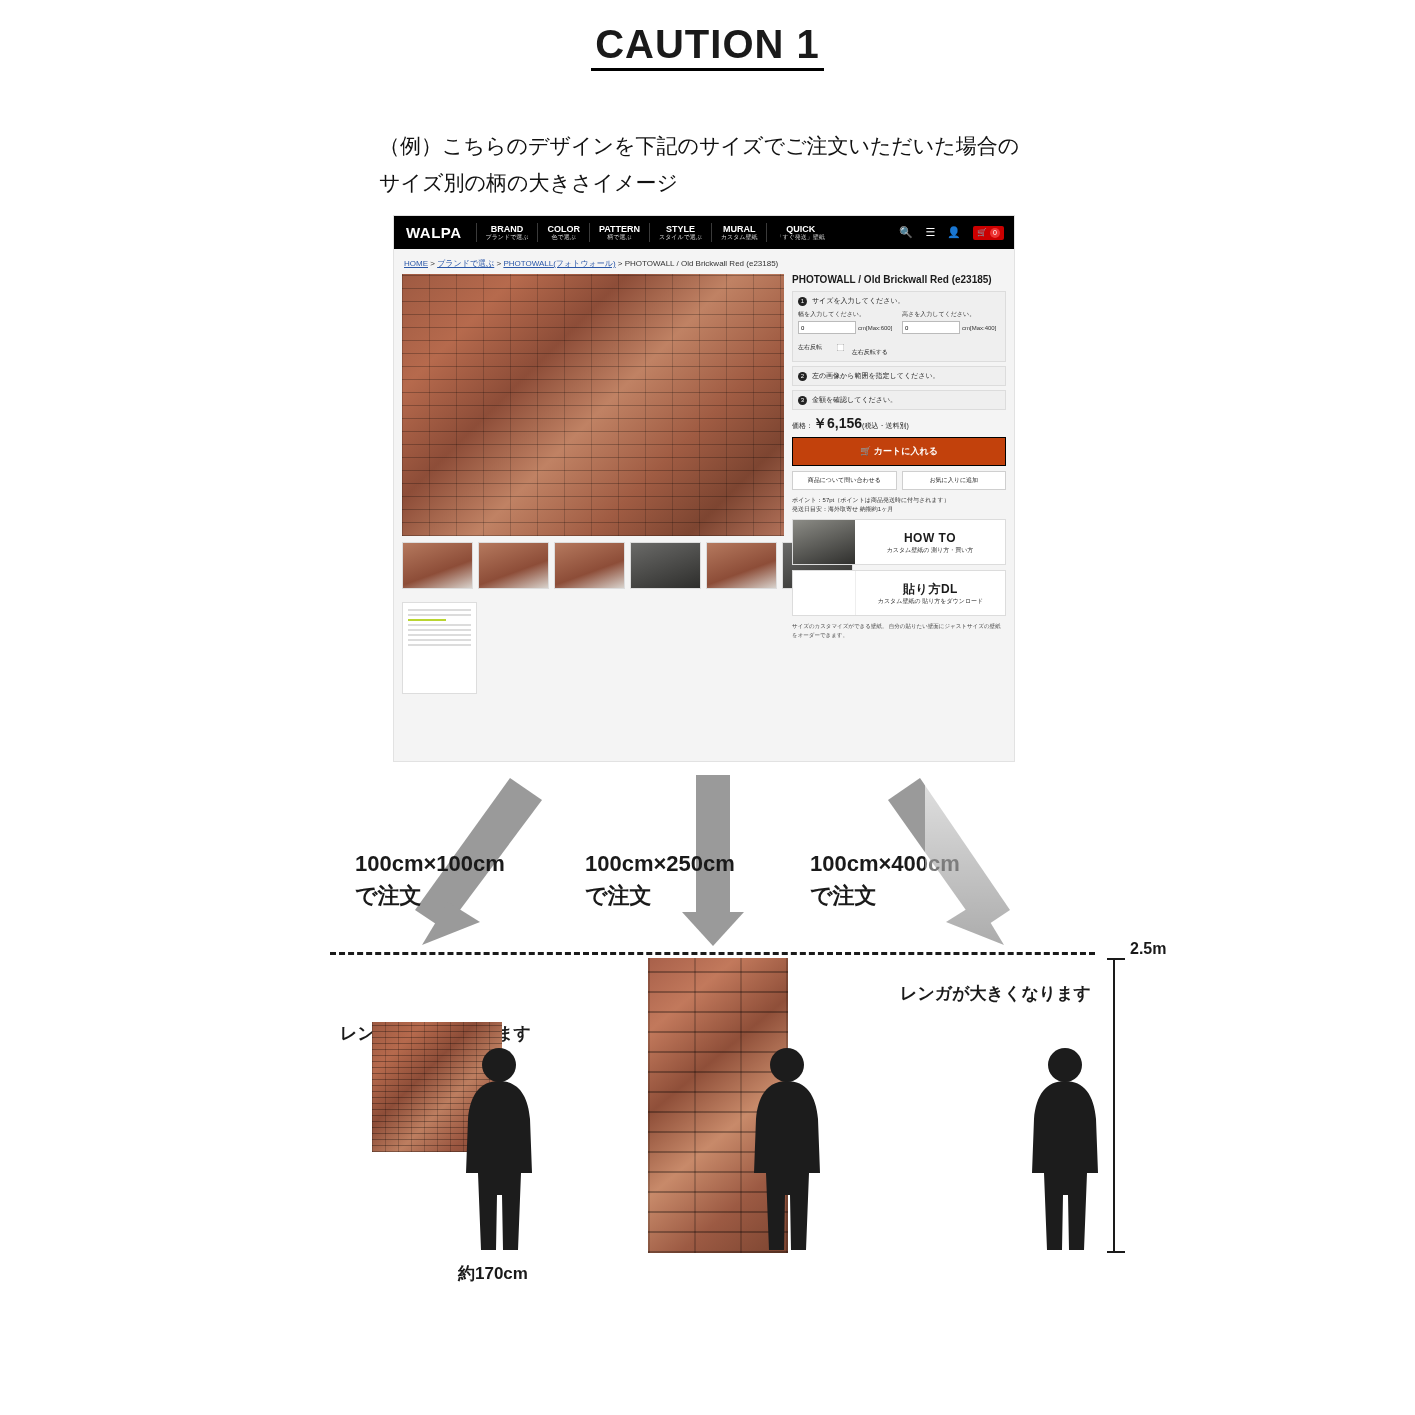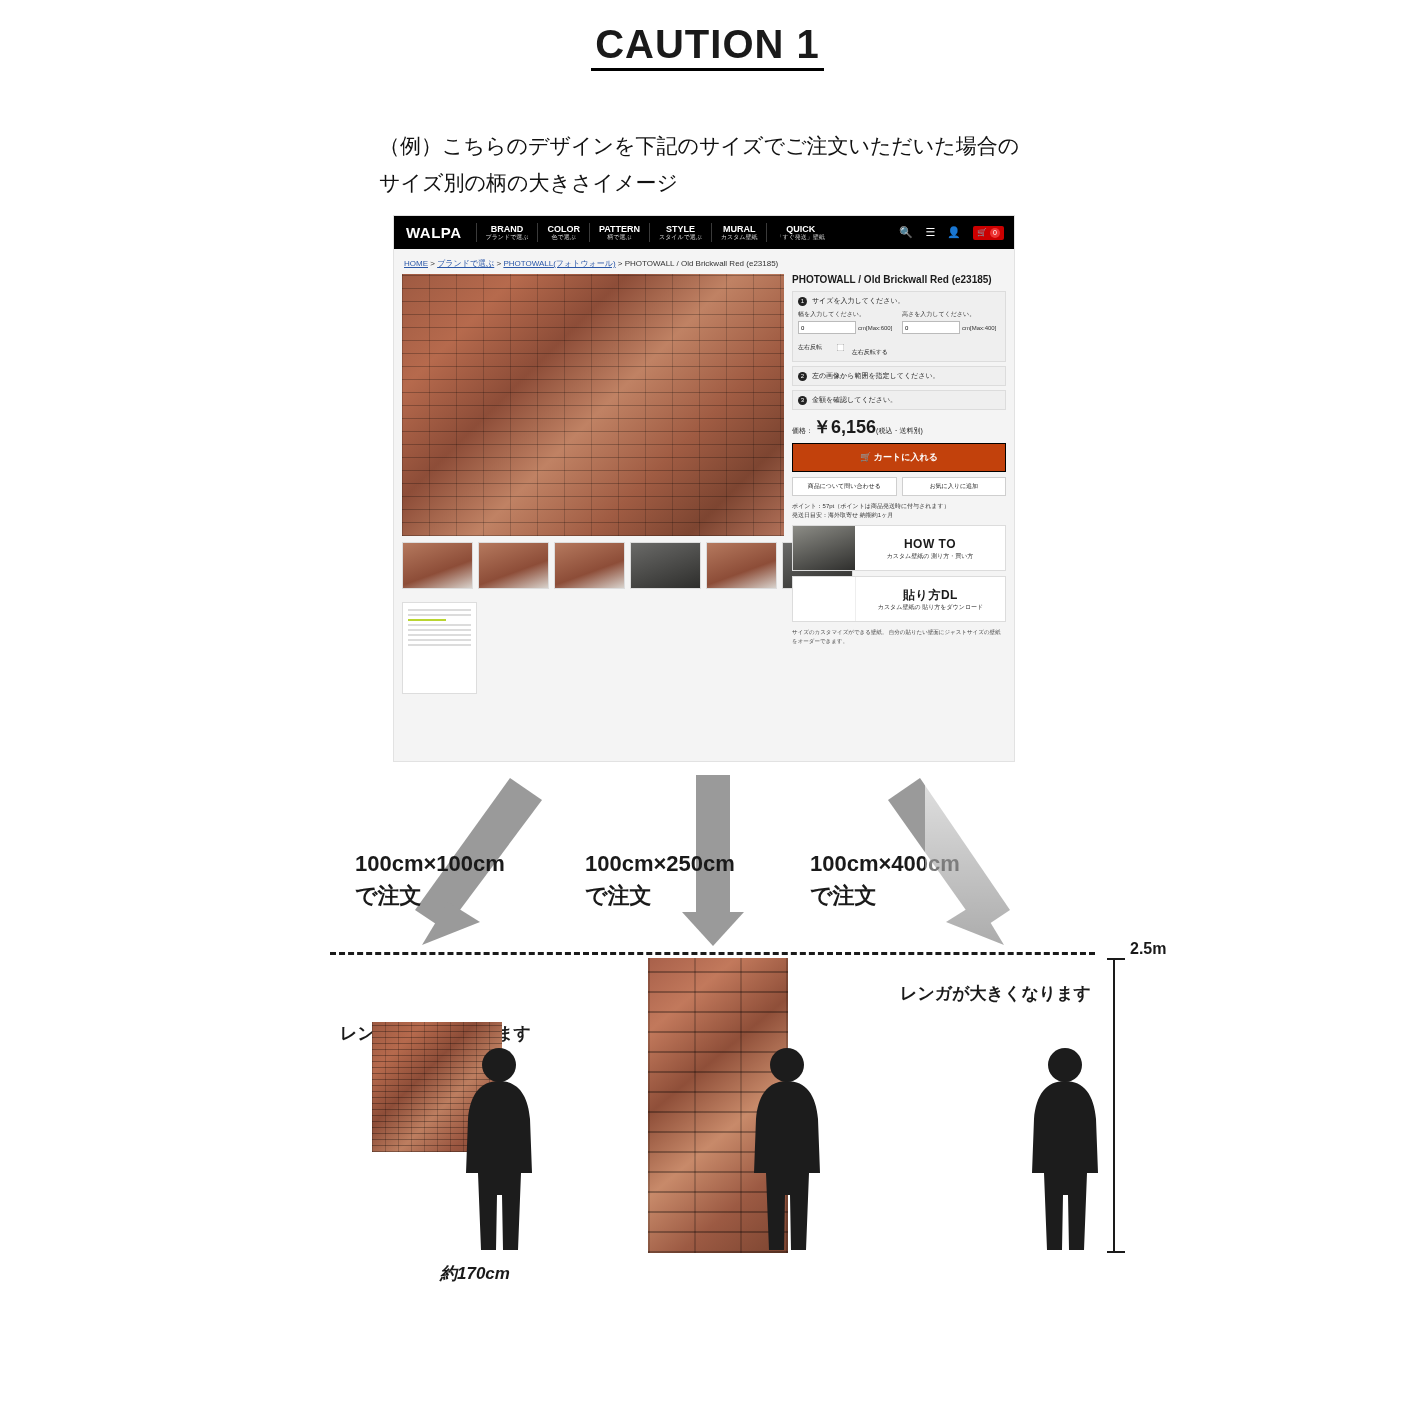--- a/index.html
+++ b/index.html
@@ -102,21 +102,21 @@
   .field{flex:1;font-size:6px;color:#333;}
   .field .lab{display:block;margin-bottom:2px;}
   .field .inp{
     display:flex;align-items:center;gap:2px;
   }
   .field input{
     width:52px;height:11px;border:1px solid #bbb;background:#fff;font-size:6px;padding:0 2px;
   }
   .mirror{font-size:6px;margin-top:4px;display:flex;gap:8px;align-items:center;}
   .price{font-size:7px;margin:5px 0 4px 0;}
-  .price b{font-size:18px;}
+  .price b{font-size:14px;}
   .cartbtn{
     background:#c2410c;color:#fff;text-align:center;font-size:9px;font-weight:bold;
     padding:7px 0;border:1px solid #000;margin-bottom:5px;
   }
   .twobtn{display:flex;gap:5px;}
   .twobtn div{
     flex:1;border:1px solid #cfcfcf;background:#fff;font-size:6px;text-align:center;padding:4px 0;
   }
   .pts{font-size:6px;color:#333;margin-top:6px;line-height:1.5;}
   .promo{
@@ -411,16 +411,16 @@
   </svg>
   <svg class="person" style="left:740px;top:1045px;" width="95" height="210">
     <circle cx="47" cy="20" r="17" fill="#1c1c1c"></circle>
     <path d="M47 36 C28 36 18 50 16 74 L14 128 L26 128 L29 205 L44 205 L45 150 L50 150 L51 205 L66 205 L69 128 L80 128 L78 74 C76 50 66 36 47 36 Z" fill="#1c1c1c"></path>
   </svg>
   <svg class="person" style="left:1018px;top:1045px;" width="95" height="210">
     <circle cx="47" cy="20" r="17" fill="#1c1c1c"></circle>
     <path d="M47 36 C28 36 18 50 16 74 L14 128 L26 128 L29 205 L44 205 L45 150 L50 150 L51 205 L66 205 L69 128 L80 128 L78 74 C76 50 66 36 47 36 Z" fill="#1c1c1c"></path>
   </svg>
 
-  <div class="subcap" style="left:440px;top:1262px;font-style:italic;">約170cm</div>
+  <div class="subcap" style="left:458px;top:1262px;">約170cm</div>
 
 
 </div>
 
 </body></html>

